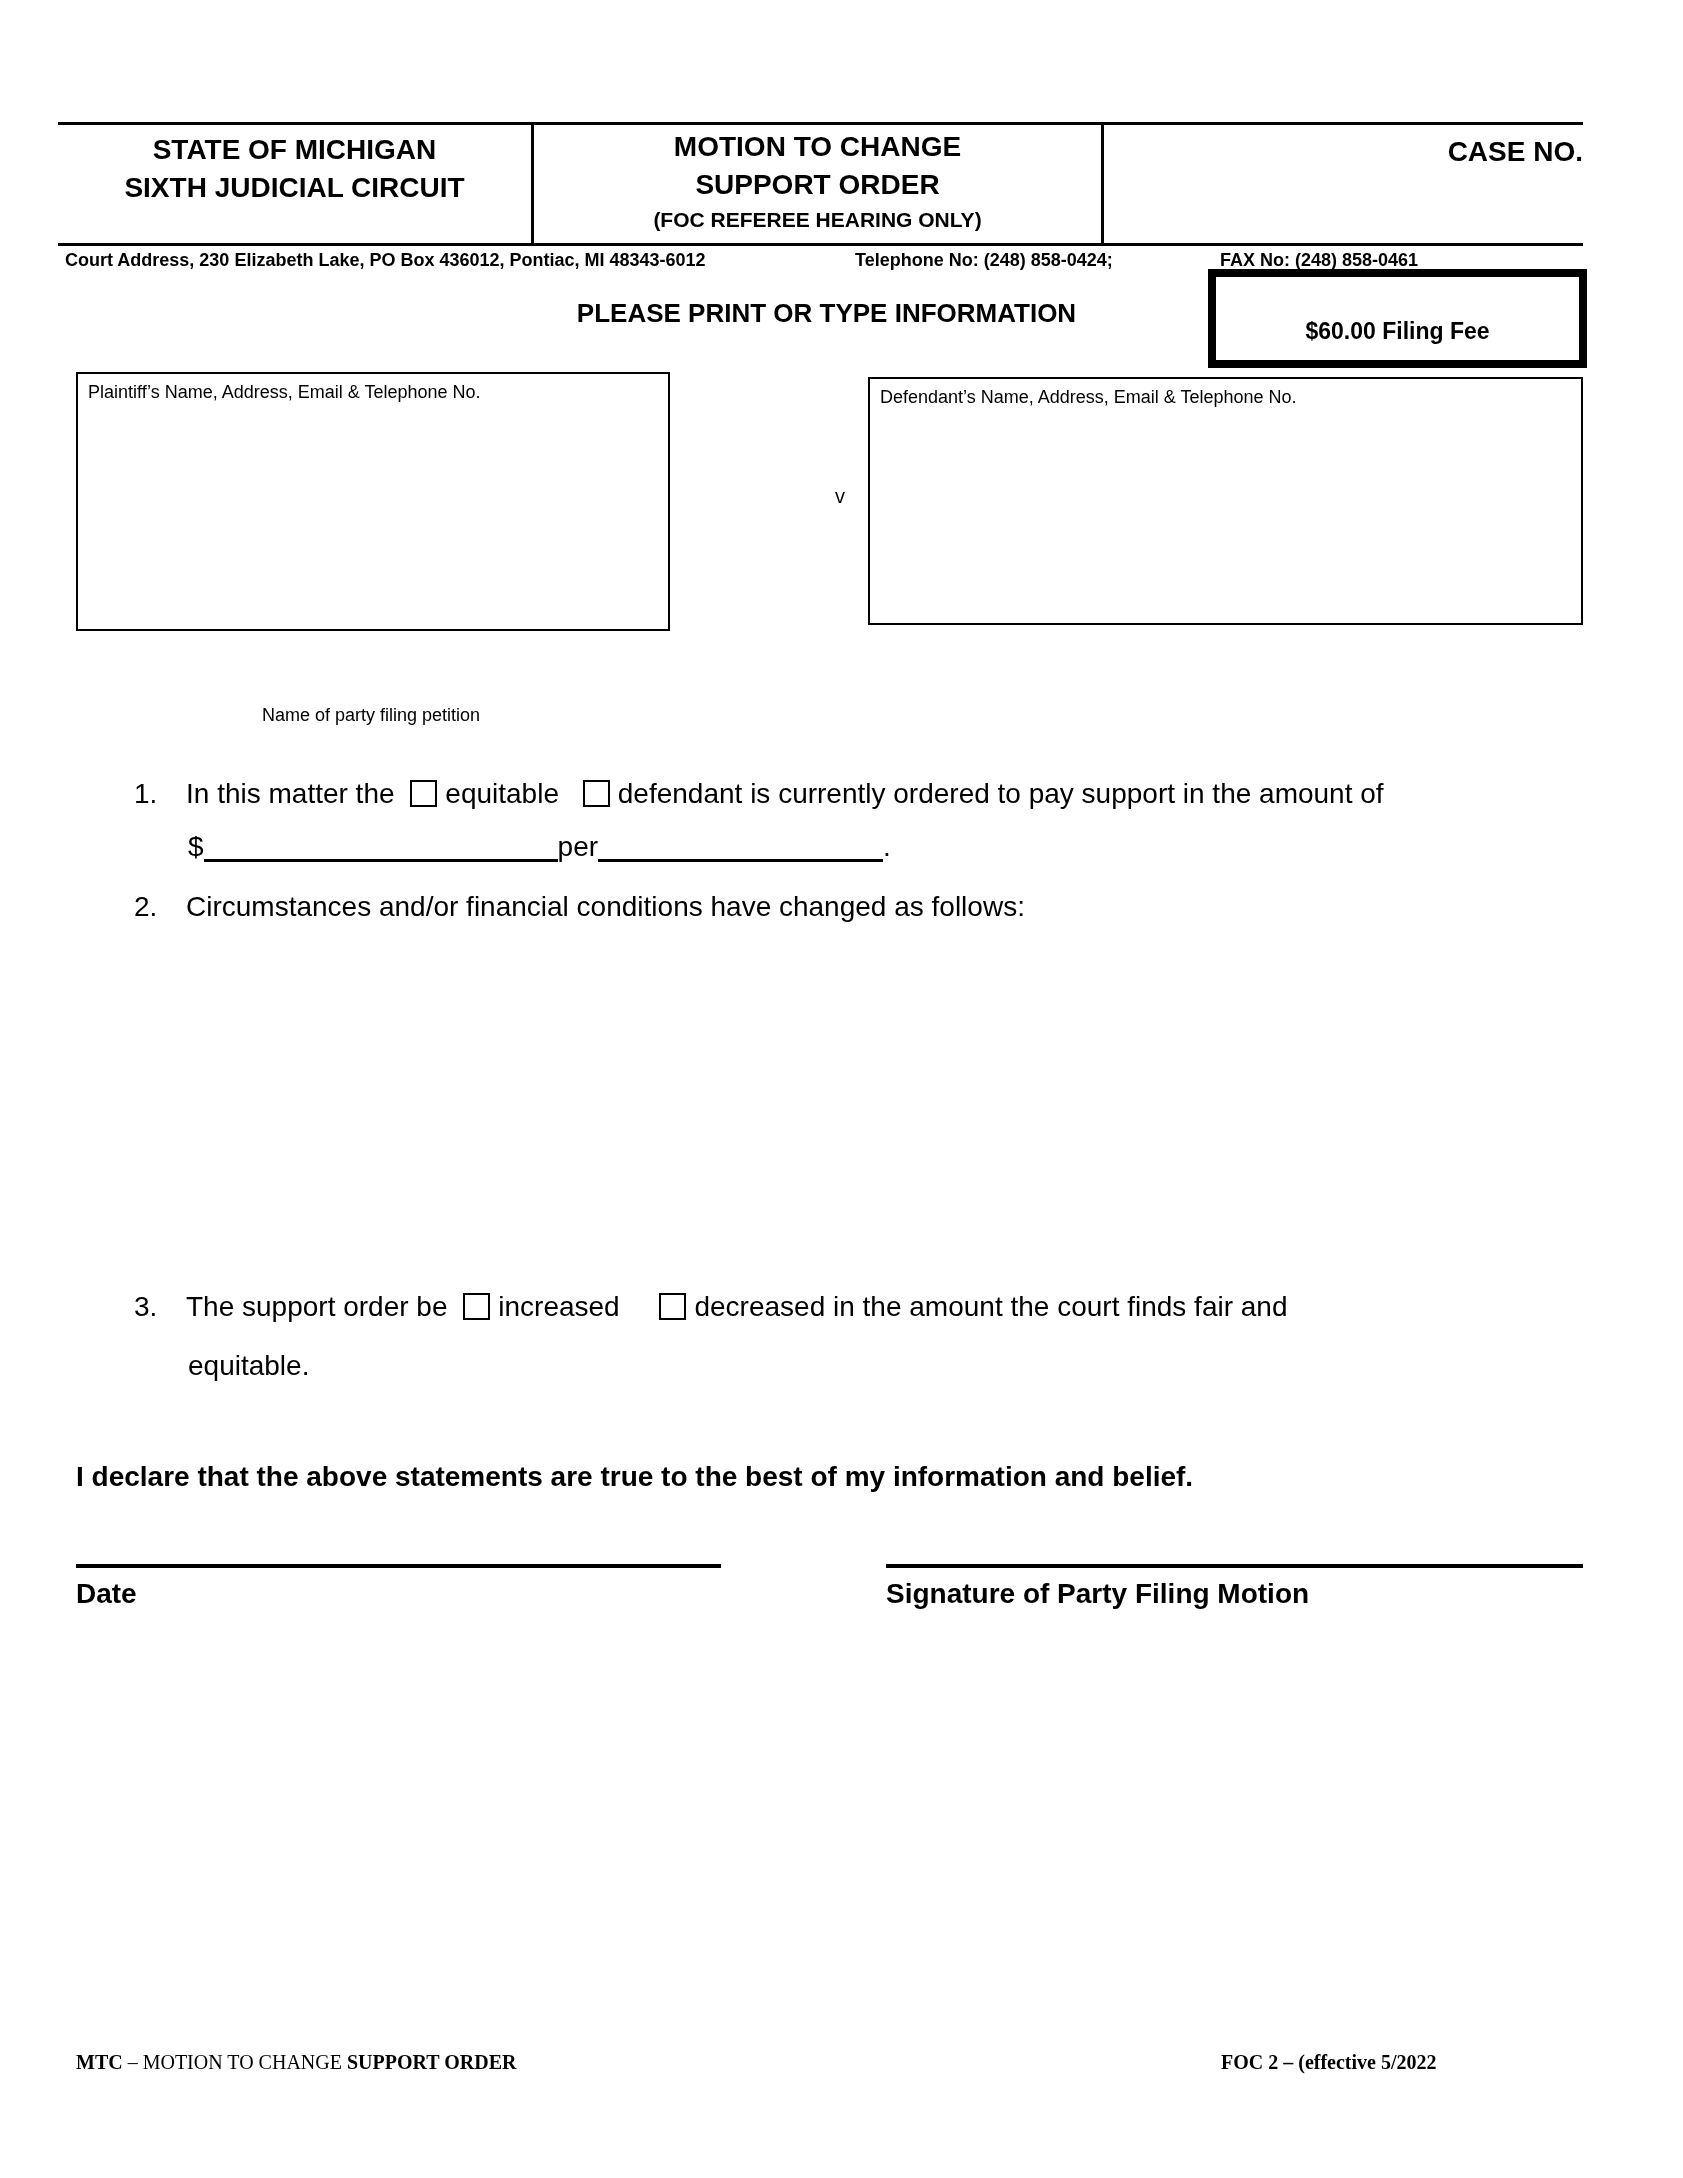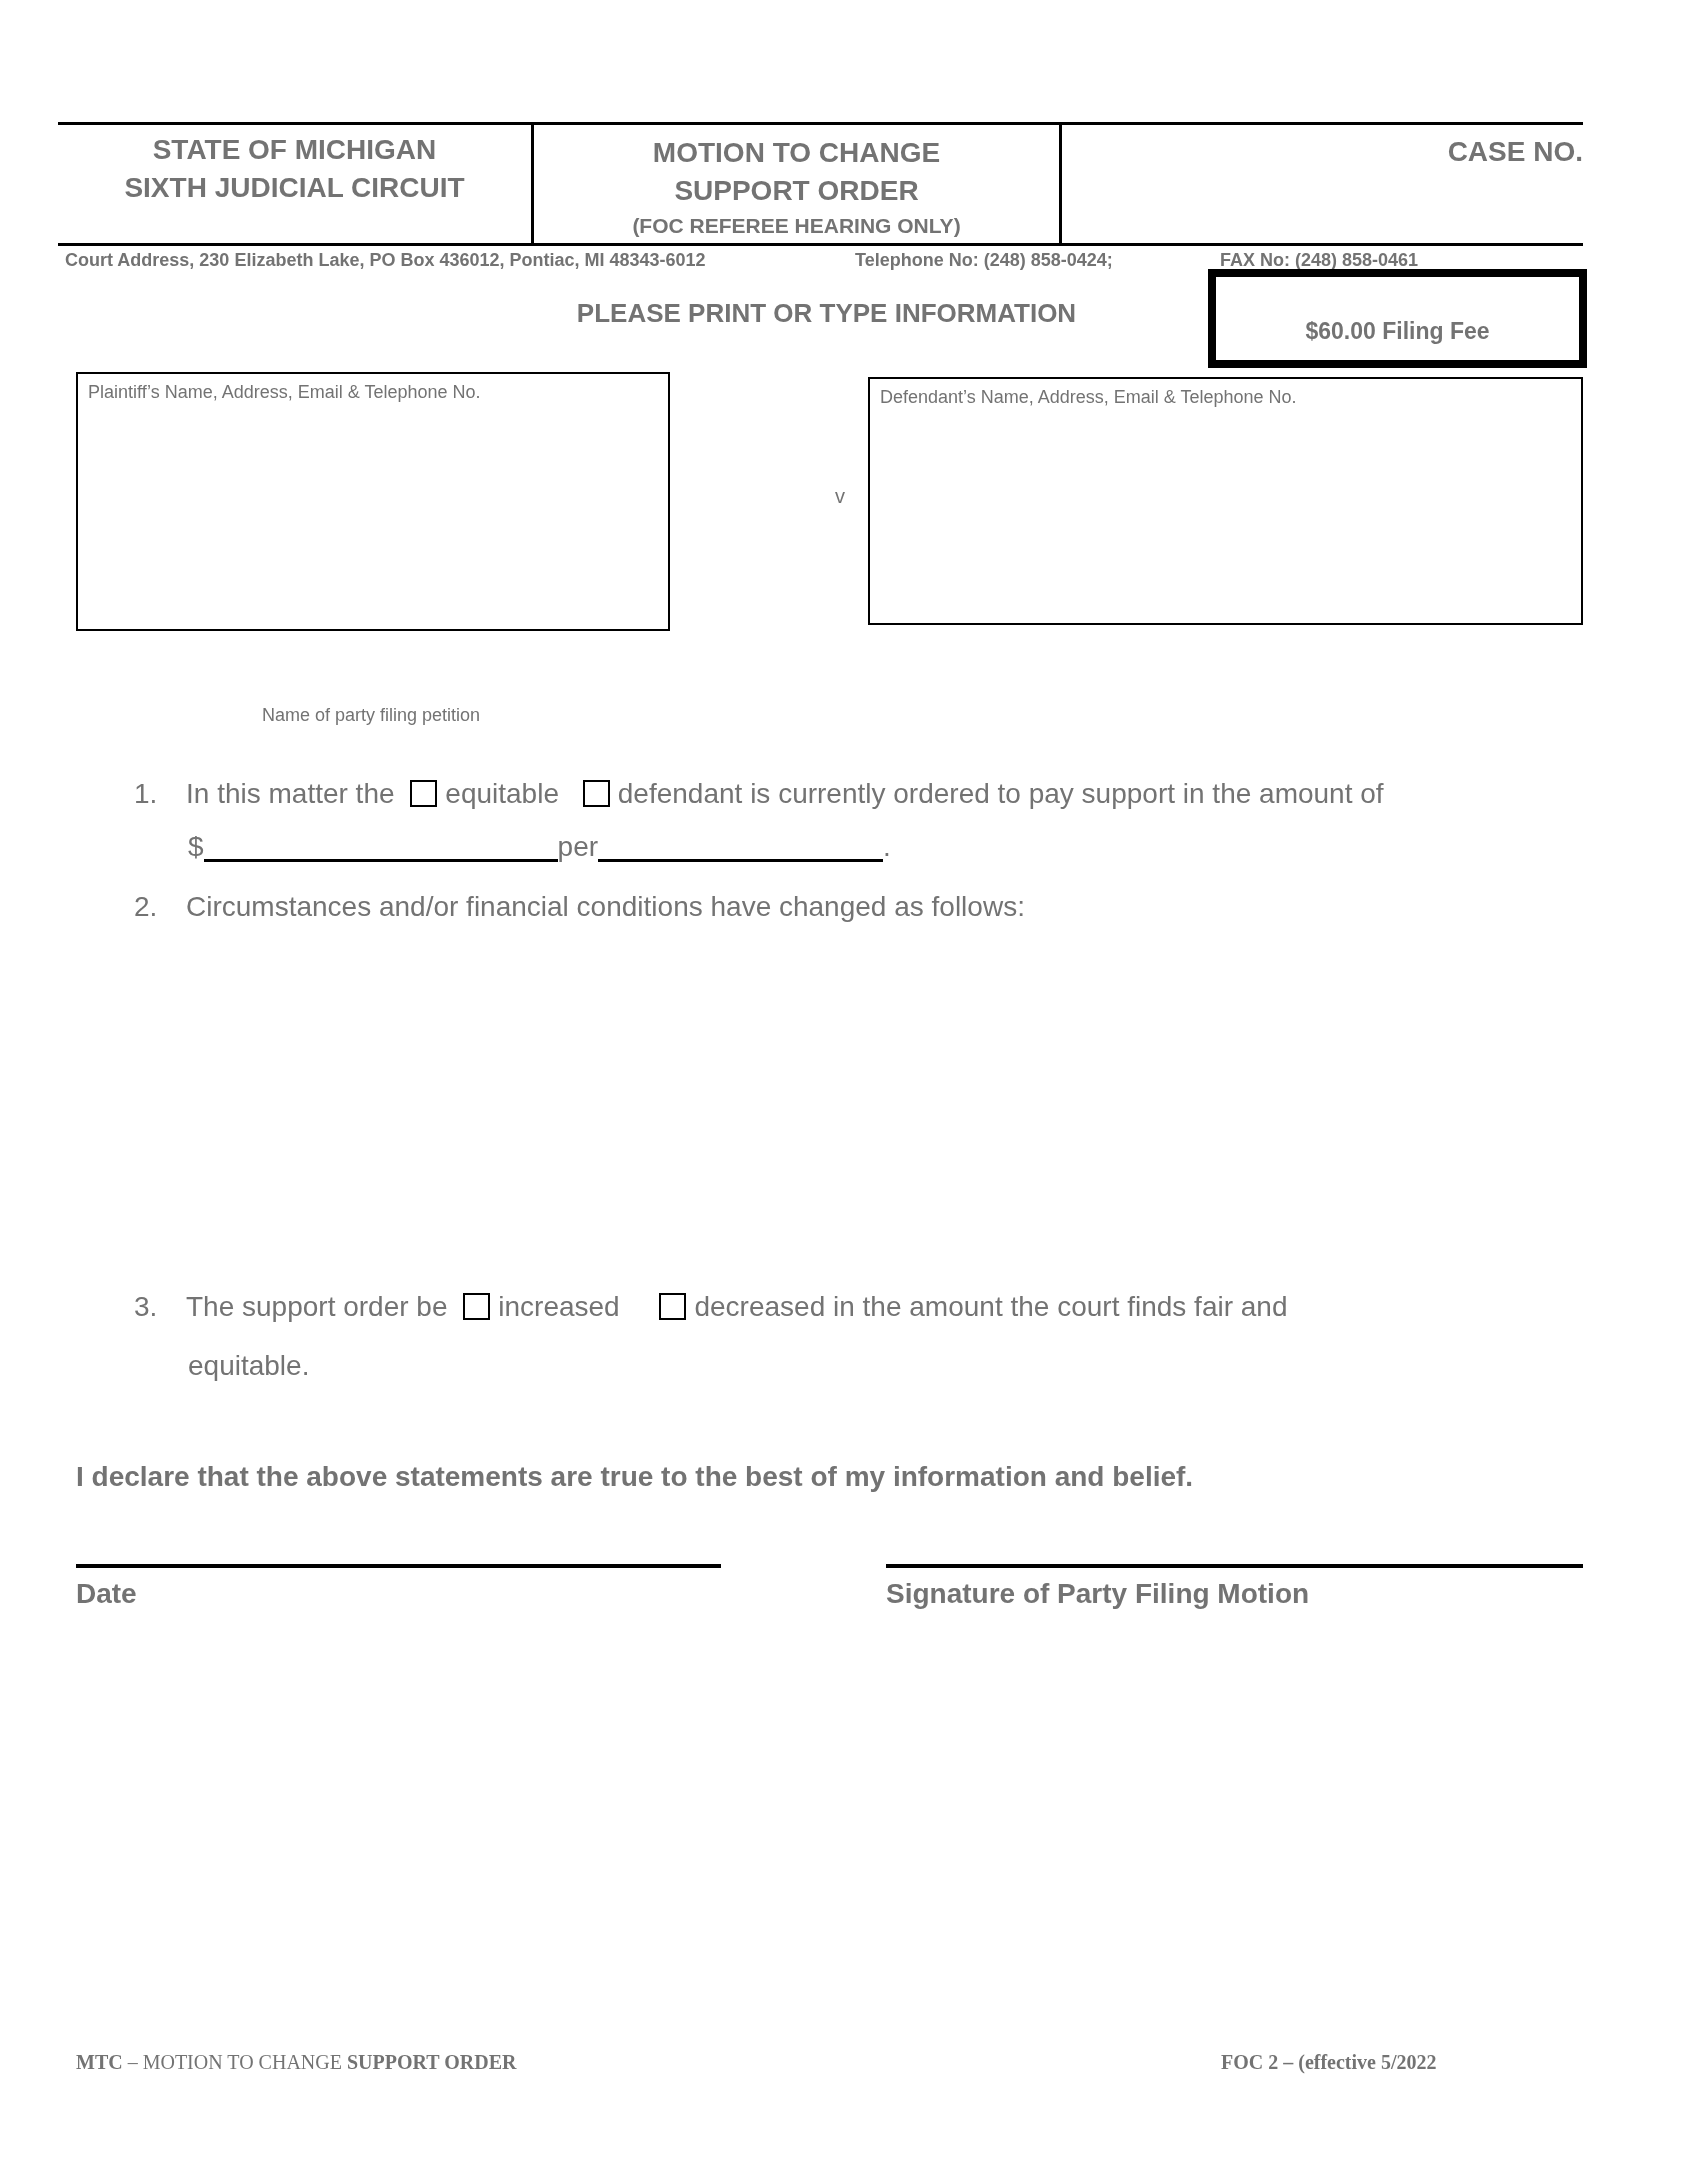--- a/index.html
+++ b/index.html
@@ -2,37 +2,37 @@
 <html><head>
 <meta charset="utf-8">
 <style>
   * { box-sizing: border-box; margin: 0; padding: 0; }
   html, body { background: #ffffff; }
   .page {
     position: relative;
     width: 1683px;
     height: 2178px;
     background: #ffffff;
-    color: #737373;
+    color: #000000;
     font-family: "Liberation Sans", sans-serif;
     overflow: hidden;
   }
 
   
   .header {
     position: absolute;
     left: 58px; top: 122px;
     width: 1525px; height: 124px;
     border-top: 3px solid #000;
     border-bottom: 3px solid #000;
     display: flex;
   }
   .hcell { text-align: center; }
   .hcell.left  { width: 473px; padding-top: 6px; }
-  .hcell.mid   { width: 531px; border-left: 3px solid #000; border-right: 3px solid #000; padding-top: 9px; }
+  .hcell.mid   { width: 573px; border-left: 3px solid #000; border-right: 3px solid #000; padding-top: 3px; }
   .hcell.right { flex: 1; padding-top: 8px; text-align: right; }
   .h-big   { font-size: 28px; font-weight: bold; line-height: 38px; }
   .h-small { font-size: 21px; font-weight: bold; line-height: 32px; }
 
   
   .address-row { position: absolute; left: 58px; top: 250px; width: 1537px; height: 26px; font-size: 18px; font-weight: bold; }
   .address-row span { position: absolute; top: 0; white-space: nowrap; }
   .addr-a { left: 7px; }
   .addr-b { left: 797px; }
   .addr-c { left: 1162px; }

